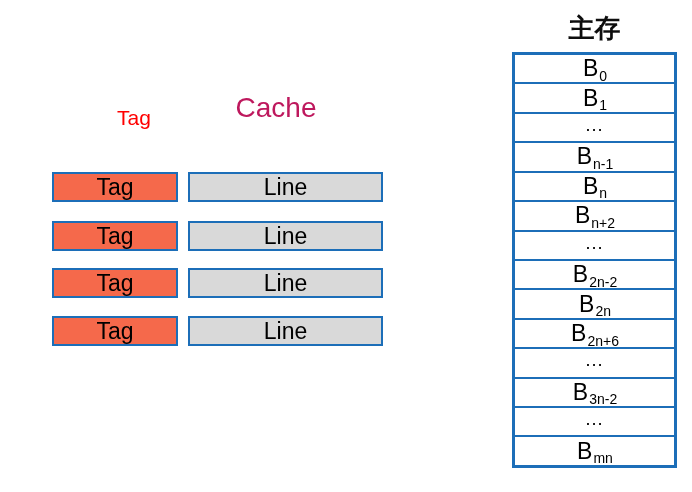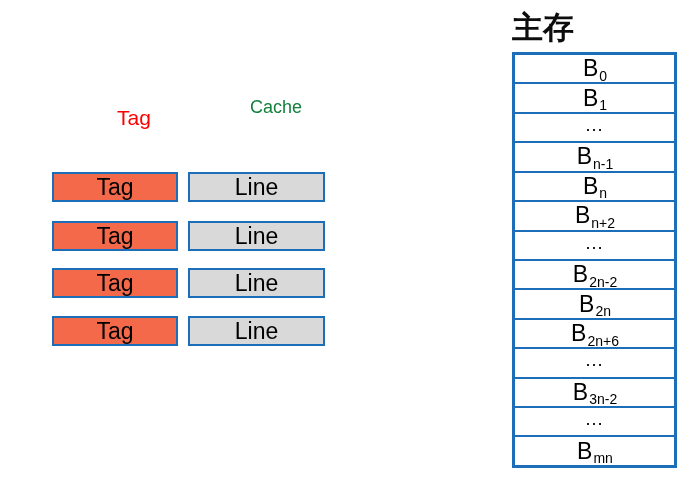--- a/index.html
+++ b/index.html
@@ -26,58 +26,59 @@
     font-size: 21px;
     line-height: 24px;
     color: #FF0000;
   }
   .cache-col-header {
     position: absolute;
     left: 190px;
     top: 92px;
     width: 172px;
     text-align: center;
-    font-size: 18px;
+    font-size: 28px;
     line-height: 31px;
-    color: #15803d;
+    color: #be185d;
   }
   .box {
     position: absolute;
     height: 30px;
     box-sizing: border-box;
     border: 2.5px solid #1C6EB8;
     display: flex;
     align-items: center;
     justify-content: center;
     font-size: 23px;
     line-height: 1;
     color: #000;
   }
   .tag-box {
     left: 52px;
     width: 126px;
     background: #F5694B;
   }
   .line-box {
     left: 188px;
-    width: 137px;
+    width: 195px;
     background: #D9D9D9;
   }
   .row-0 { top: 172px; }
   .row-1 { top: 221px; }
   .row-2 { top: 268px; }
   .row-3 { top: 316px; }
 
   
   .mm-title {
     position: absolute;
     left: 512px;
     top: 14px;
     width: 165px;
-    font-size: 31px;
+    text-align: center;
+    font-size: 26px;
     font-weight: bold;
     line-height: 28px;
     color: #0d0d0d;
   }
   .mm-table {
     position: absolute;
     left: 512px;
     top: 52px;
     width: 165px;
     height: 416px;

